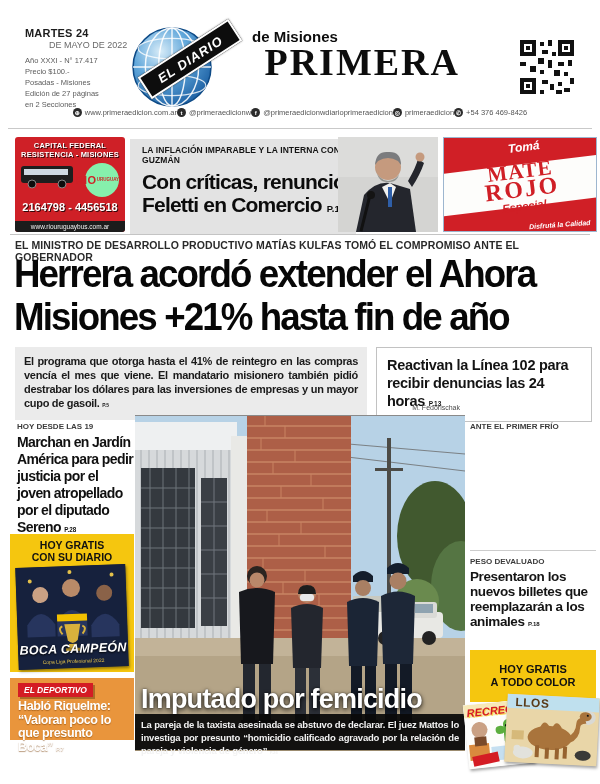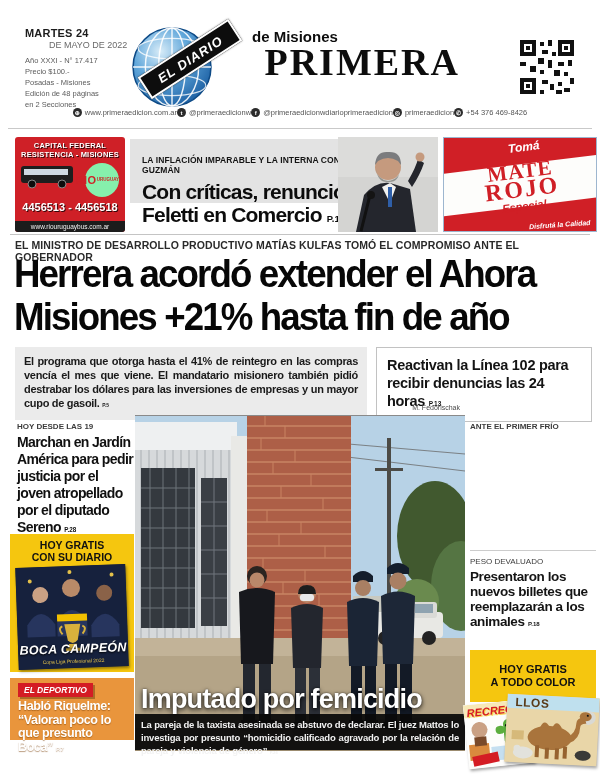--- a/index.html
+++ b/index.html
@@ -35,21 +35,21 @@
      text-shadow:1px 1px 0 #33080a;letter-spacing:.2px;}
   .rio-bus{position:absolute;left:4px;top:26px;width:58px;height:26px;}
   .rio-circle{position:absolute;right:6px;top:26px;width:34px;height:34px;background:#86efac;border-radius:50%;
      display:flex;flex-direction:row;align-items:center;justify-content:flex-end;line-height:1;}
   .rio-circle .b1{color:#cf2027;font-weight:bold;font-size:11px;letter-spacing:.5px;}
   .rio-circle .b2{color:#cf2027;font-size:4.5px;font-weight:bold;margin-top:1px;}
   .rio-phones{position:absolute;left:0;top:64px;width:110px;text-align:center;color:#fff;
      font-weight:bold;font-size:11px;text-shadow:1px 1px 0 #33080a;}
   .rio-web{position:absolute;left:0;bottom:0;width:110px;background:#1c1c1c;color:#efefef;
      font-size:6.5px;text-align:center;padding:2px 0;}
-  .feletti-box{left:130px;top:139px;width:226px;height:64px;background:#e3e3e3;padding:16px 0 0 12px;box-sizing:border-box;}
+  .feletti-box{left:130px;top:139px;width:226px;height:96px;background:#e3e3e3;padding:6px 0 0 12px;box-sizing:border-box;}
   .fel-kick{font-size:8.5px;font-weight:bold;color:#141414;letter-spacing:.1px;}
   .fel-head{margin-top:5px;font-size:21px;font-weight:bold;color:#0c0c0c;line-height:23px;letter-spacing:-.8px;width:205px;}
   .fel-photo{left:338px;top:137px;width:100px;height:95px;}
   .pref{font-size:.45em;font-weight:bold;letter-spacing:0;}
   .ad-mate{left:443px;top:137px;width:154px;height:95px;background:#fdfdfb;border:1px solid #9db6cf;
      box-sizing:border-box;overflow:hidden;}
   .mate-rib-t{position:absolute;left:-12px;top:-20px;width:178px;height:46px;background:#d01f26;transform:rotate(-7deg);}
   .mate-rib-b{position:absolute;left:-12px;bottom:-22px;width:178px;height:46px;background:#d01f26;transform:rotate(-7deg);}
   .mate-toma{position:absolute;left:64px;top:2px;color:#fff;font-style:italic;font-weight:bold;font-size:12px;transform:rotate(-7deg);}
   .mate-main{position:absolute;left:10px;top:24px;width:134px;text-align:center;transform:rotate(-7deg);
@@ -91,21 +91,21 @@
   .dep-label{position:absolute;left:8px;top:5px;background:#d41c24;color:#fff;font-style:italic;font-weight:bold;
      font-size:8.5px;padding:2px 6px;box-shadow:2px 2px 0 rgba(60,30,0,.35);}
   .dep-head{position:absolute;left:8px;top:22px;width:110px;color:#fff;font-weight:bold;font-size:12.5px;
      line-height:13.5px;letter-spacing:-.4px;text-shadow:0 1px 1px rgba(120,60,0,.5);}
 
   
   .rc{left:470px;width:126px;}
   .rc-kick1{top:422px;font-size:8px;font-weight:bold;color:#3c3c3c;}
   .rc-h1{top:435px;font-size:16px;font-weight:bold;color:#0e0e0e;line-height:18.5px;letter-spacing:-.5px;}
   .rc-div{top:550px;height:1px;background:#cccccc;}
-  .rc-kick2{top:557px;font-size:8px;font-weight:normal;color:#3c3c3c;}
+  .rc-kick2{top:557px;font-size:8px;font-weight:bold;color:#3c3c3c;}
   .rc-h2{top:569px;font-size:13.5px;font-weight:bold;color:#141414;line-height:15px;letter-spacing:-.4px;}
   .promo-r{top:650px;height:52px;background:#f5c60f;display:flex;flex-direction:column;align-items:center;justify-content:center;}
   .promo-r div{font-size:11px;font-weight:bold;color:#111;line-height:13px;}
   .mags{left:462px;top:696px;width:138px;height:74px;}
   .mag1{position:absolute;left:4px;top:6px;width:66px;height:64px;background:#fdfdfb;transform:rotate(-6deg);
      box-shadow:1px 2px 3px rgba(0,0,0,.35);overflow:hidden;}
   .mag2{position:absolute;left:44px;top:0px;width:92px;height:68px;background:#e8d3a4;transform:rotate(3deg);
      box-shadow:1px 2px 3px rgba(0,0,0,.35);overflow:hidden;}
   .mag1-t{position:absolute;left:3px;top:2px;color:#d41c24;font-weight:bold;font-style:italic;font-size:11px;
      text-shadow:1px 1px 0 #f7d74c;}
@@ -116,21 +116,21 @@
 
 <div id="page">
 
   <div class="abs datebox">
     <div class="date1">MARTES 24</div>
     <div class="date2">DE MAYO DE 2022</div>
     <div style="height:5px"></div>
     <div class="infoline">Año XXXI - N° 17.417</div>
     <div class="infoline">Precio $100.-</div>
     <div class="infoline">Posadas - Misiones</div>
-    <div class="infoline">Edición de 48 páginas</div>
+    <div class="infoline">Edición de 27 páginas</div>
     <div class="infoline">en 2 Secciones</div>
   </div>
 
   <svg class="abs logo-globe" viewBox="0 0 80 80">
     <defs>
       <radialGradient id="gg" cx="35%" cy="30%" r="80%">
         <stop offset="0" stop-color="#d8ecf8"></stop>
           <stop offset=".45" stop-color="#5fa6da"></stop>
           <stop offset="1" stop-color="#16599e"></stop>
       </radialGradient>
@@ -219,21 +219,21 @@
     <svg class="rio-bus" viewBox="0 0 58 26">
       <rect x="2" y="3" width="52" height="17" rx="3" fill="#1e1e1e"></rect>
       <rect x="5" y="6" width="44" height="6" fill="#cfd9e2"></rect>
       <circle cx="13" cy="21" r="4" fill="#0c0c0c" stroke="#888"></circle>
       <circle cx="43" cy="21" r="4" fill="#0c0c0c" stroke="#888"></circle>
     </svg>
     <div class="rio-circle">
       <span class="b1">RIO</span>
       <span class="b2">URUGUAY</span>
     </div>
-    <div class="rio-phones">4456513 - 4456518</div>
+    <div class="rio-phones">2164798 - 4456518</div>
     <div class="rio-web">www.riouruguaybus.com.ar</div>
   </div>
 
   <div class="abs feletti-box">
     <div class="fel-kick">LA INFLACIÓN IMPARABLE Y LA INTERNA CON GUZMÁN</div>
     <div class="fel-head"><span>Con críticas, renunció Feletti en Comercio </span><span class="pref">P.16</span></div>
   </div>
   <svg class="abs fel-photo" viewBox="0 0 100 95">
     <rect width="100" height="95" fill="#d4d4d2"></rect>
     <rect x="0" y="0" width="100" height="40" fill="#dcdcda"></rect>

